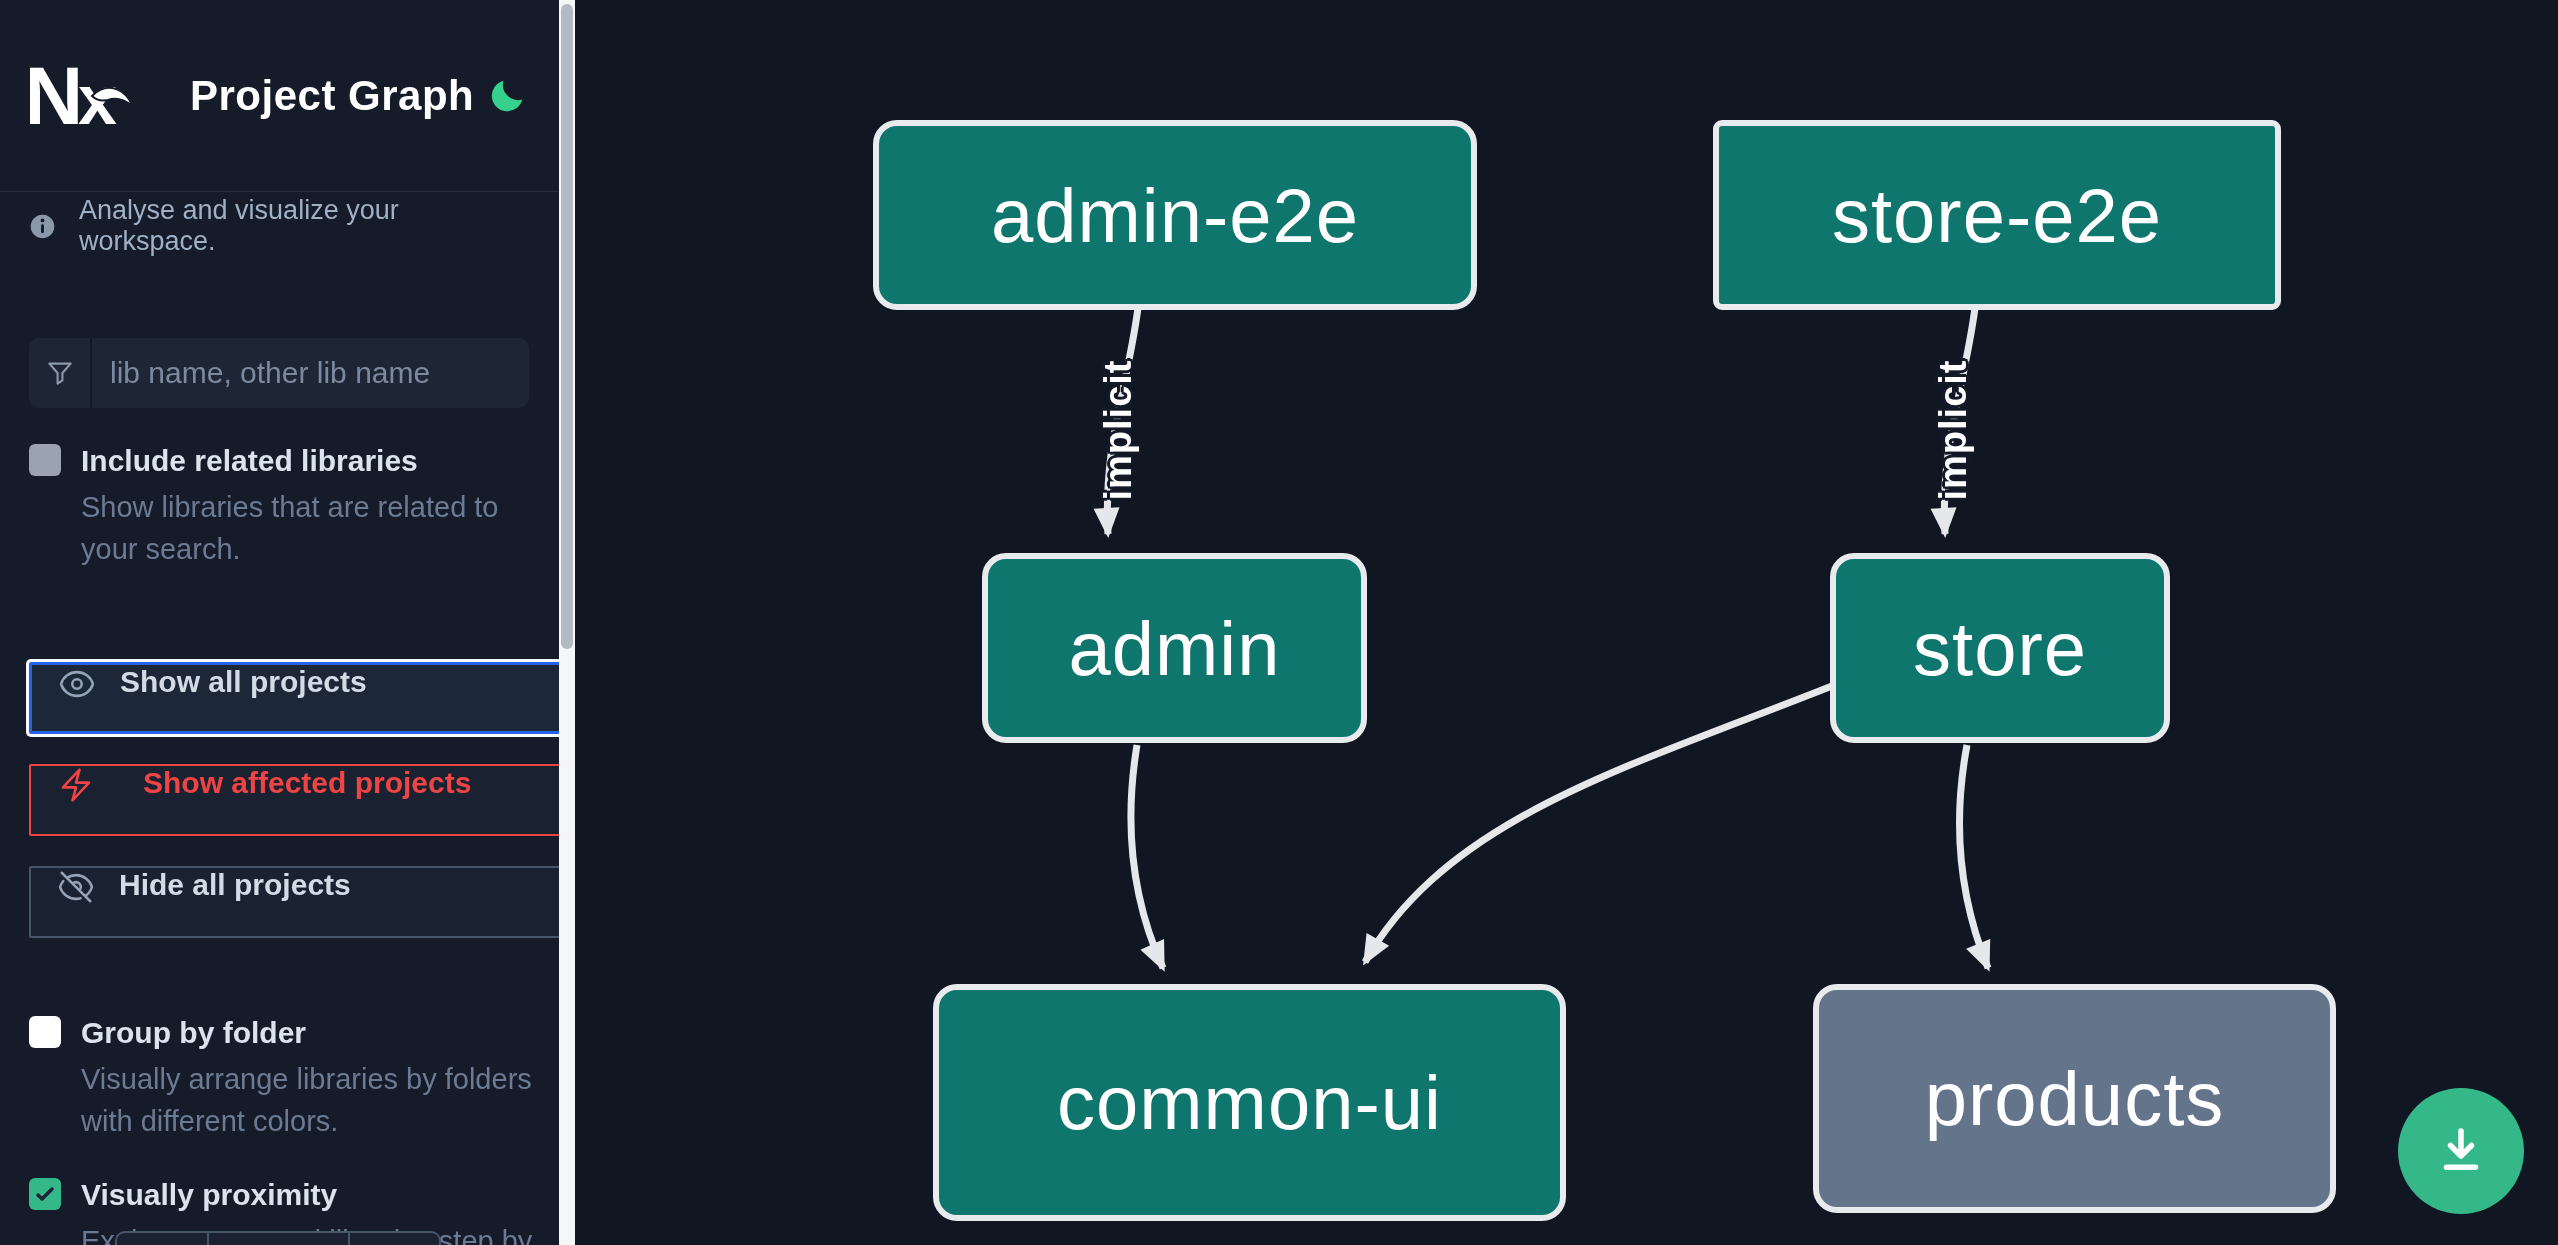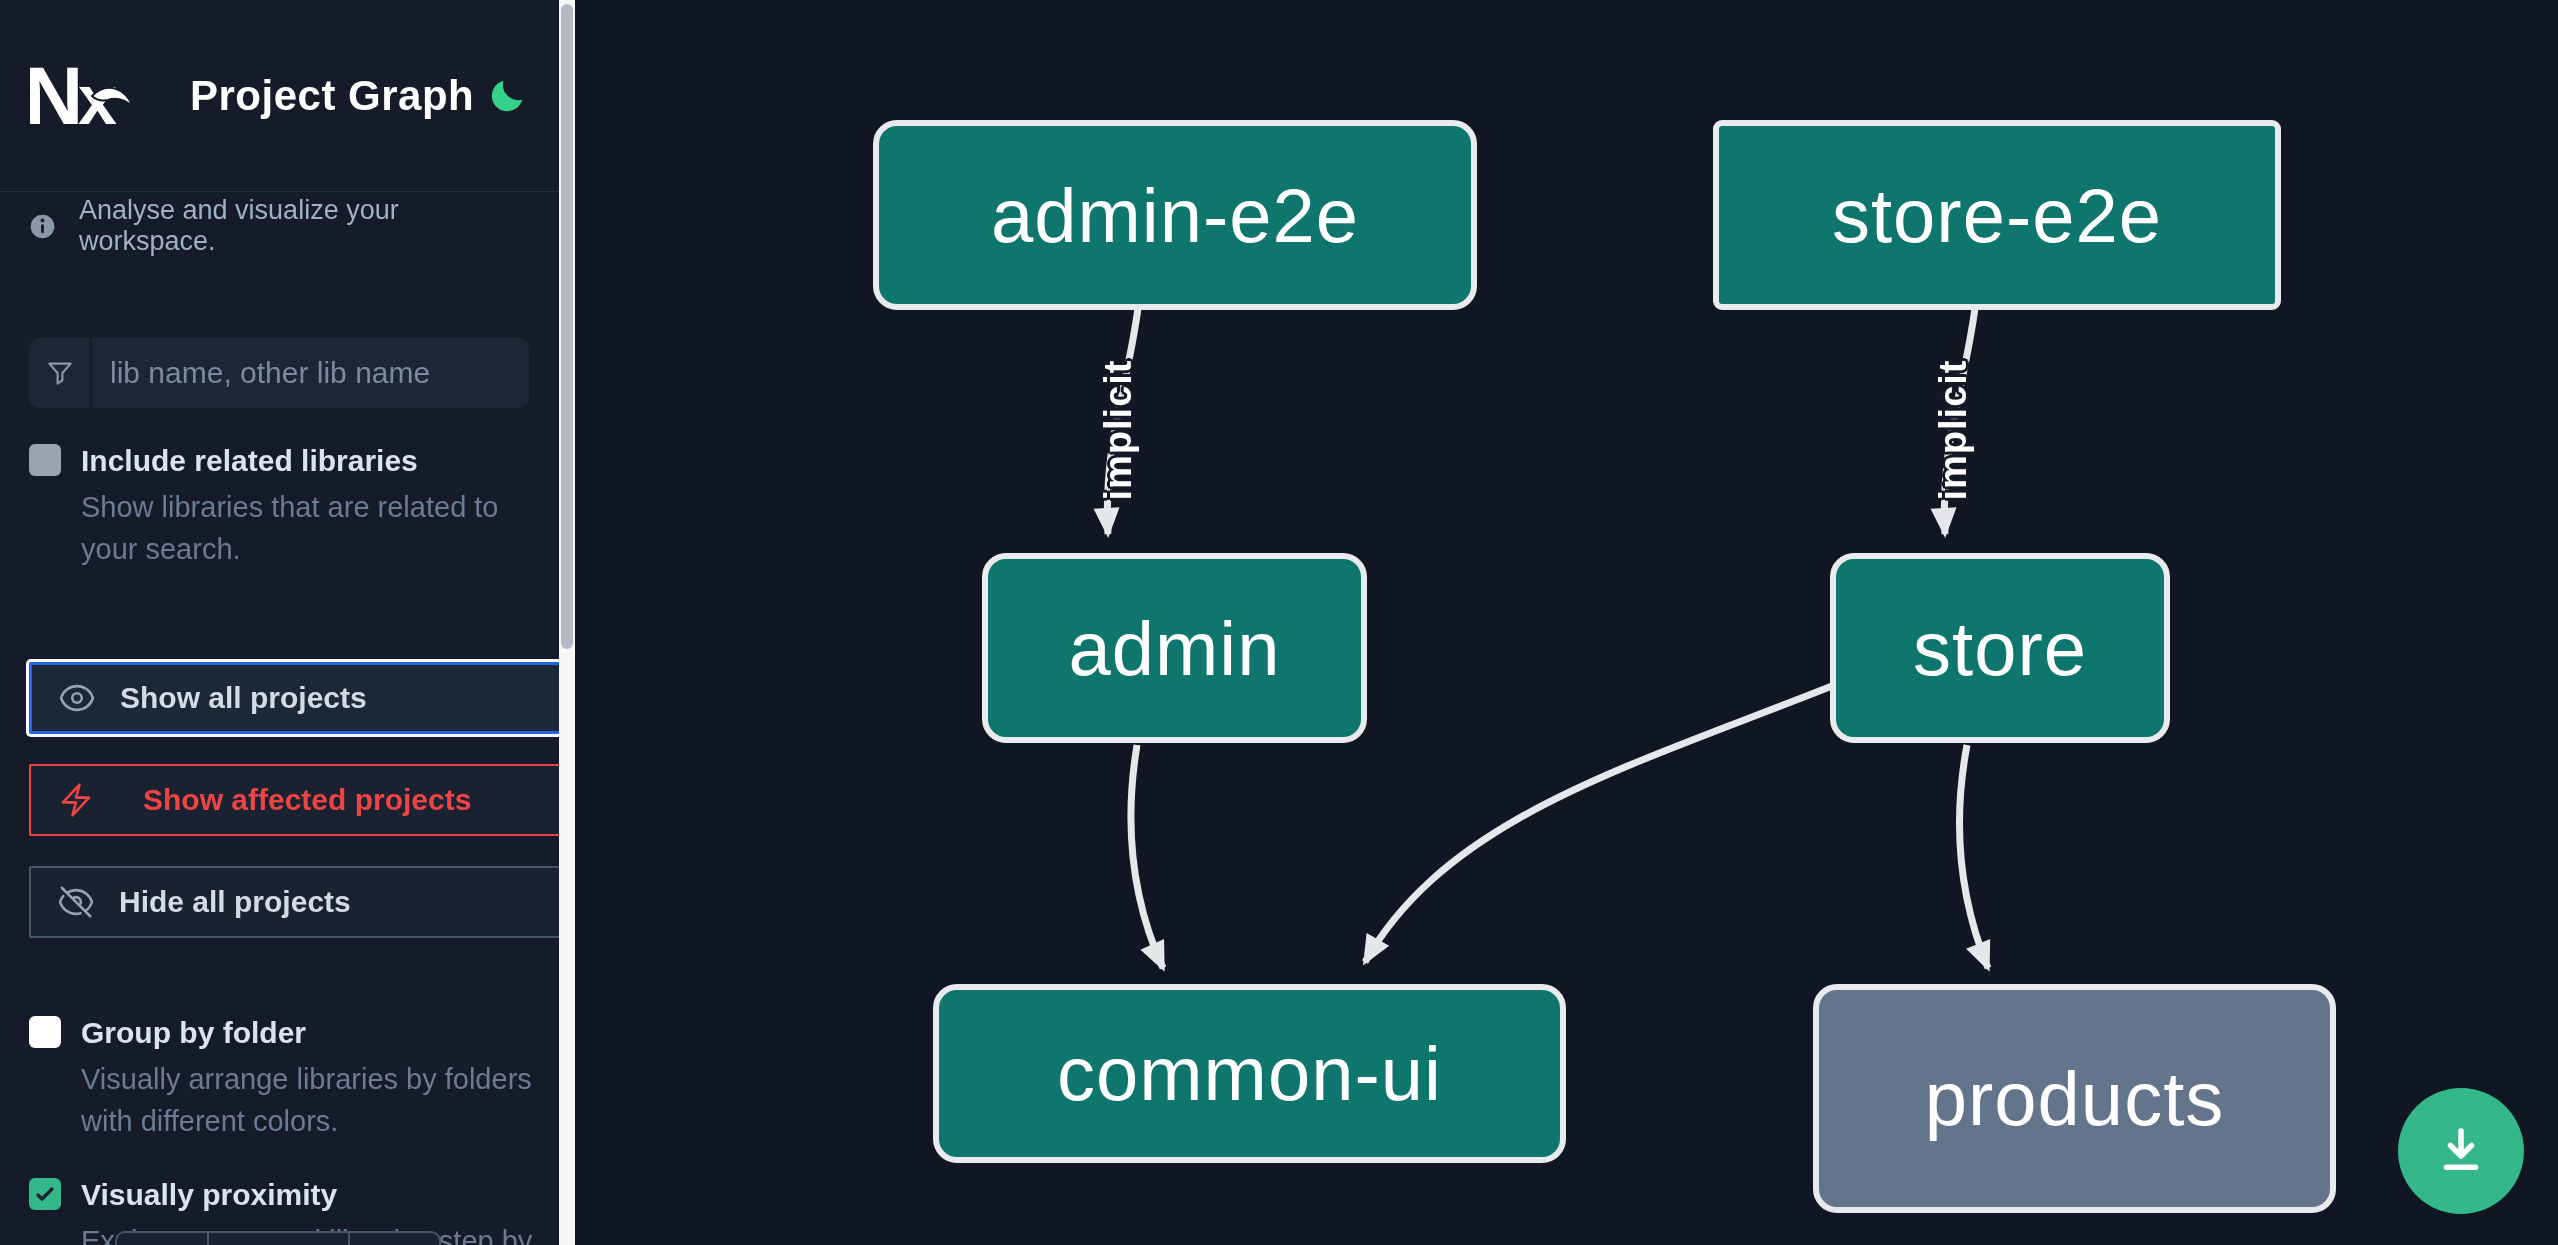--- a/index.html
+++ b/index.html
@@ -24,21 +24,21 @@
   .search-input::placeholder { color:#7b8aa1; }
 
   .opt { position:relative; padding-left:52px; margin-top:34px; }
   .opt-check { position:absolute; left:0; top:2px; width:32px; height:32px; border-radius:6px; }
   .check-disabled { background:#9aa3af; }
   .check-white { background:#ffffff; }
   .check-green { background:#34b789; display:flex; align-items:center; justify-content:center; }
   .opt-label { font-size:30px; font-weight:600; color:#dbe3ec; line-height:38px; }
   .opt-desc { font-size:29px; color:#6b7b93; width:465px; line-height:42px; margin-top:6px; }
 
-  .btn { width:577px; height:72px; margin-top:30px; border-radius:2px; background:#1a2231; border:2px solid #475569; display:flex; align-items:center; padding-left:26px; gap:24px; cursor:pointer; font-family:"Liberation Sans", sans-serif; }
+  .btn { width:577px; height:72px; margin-top:30px; border-radius:2px; background:#1a2231; border:2px solid #475569; display:flex; align-items:flex-start; padding-left:26px; gap:24px; cursor:pointer; font-family:"Liberation Sans", sans-serif; }
   .btn span { font-size:30px; font-weight:600; color:#d3dbe5; }
   .btn-focused { margin-top:92px; border:3px solid #2563eb; box-shadow:0 0 0 3px #f8fafc; background:#1c2738; }
   .btn-affected { border-color:#ef4444; }
   .btn-affected span { color:#ef4444;margin-left:24px; }
   .btn-icon { width:38px; height:38px; flex:0 0 auto; }
 
   .opt-folder { margin-top:76px; }
 
   .seg-stub { position:absolute; left:115px; bottom:-4px; width:326px; height:18px; display:flex; }
   .seg-cell { border:2px solid #475569; background:#1a2231; }
@@ -185,21 +185,21 @@
   </div>
   <div class="gnode gnode-pink" style="left:1138px; top:120px; width:568px; height:190px;border-radius:9px;">
     <span>store-e2e</span>
   </div>
   <div class="gnode gnode-pink" style="left:1255px; top:553px; width:340px; height:190px;">
     <span>store</span>
   </div>
   <div class="gnode gnode-pink" style="left:407px; top:553px; width:385px; height:190px;">
     <span>admin</span>
   </div>
-  <div class="gnode gnode-pink" style="left:358px; top:984px; width:633px; height:179px;">
+  <div class="gnode gnode-pink" style="left:358px; top:984px; width:633px; height:237px;">
     <span>common-ui</span>
   </div>
   <div class="gnode gnode-gray" style="left:1238px; top:984px; width:523px; height:229px;">
     <span>products</span>
   </div>
 
   <button class="fab">
     <svg width="60" height="60" viewBox="0 0 24 24" fill="none" stroke="#ffffff" stroke-width="2.2" stroke-linecap="round" stroke-linejoin="round">
       <path d="M12 4v9.5"></path>
       <path d="M7.8 9.8L12 14l4.2-4.2"></path>

